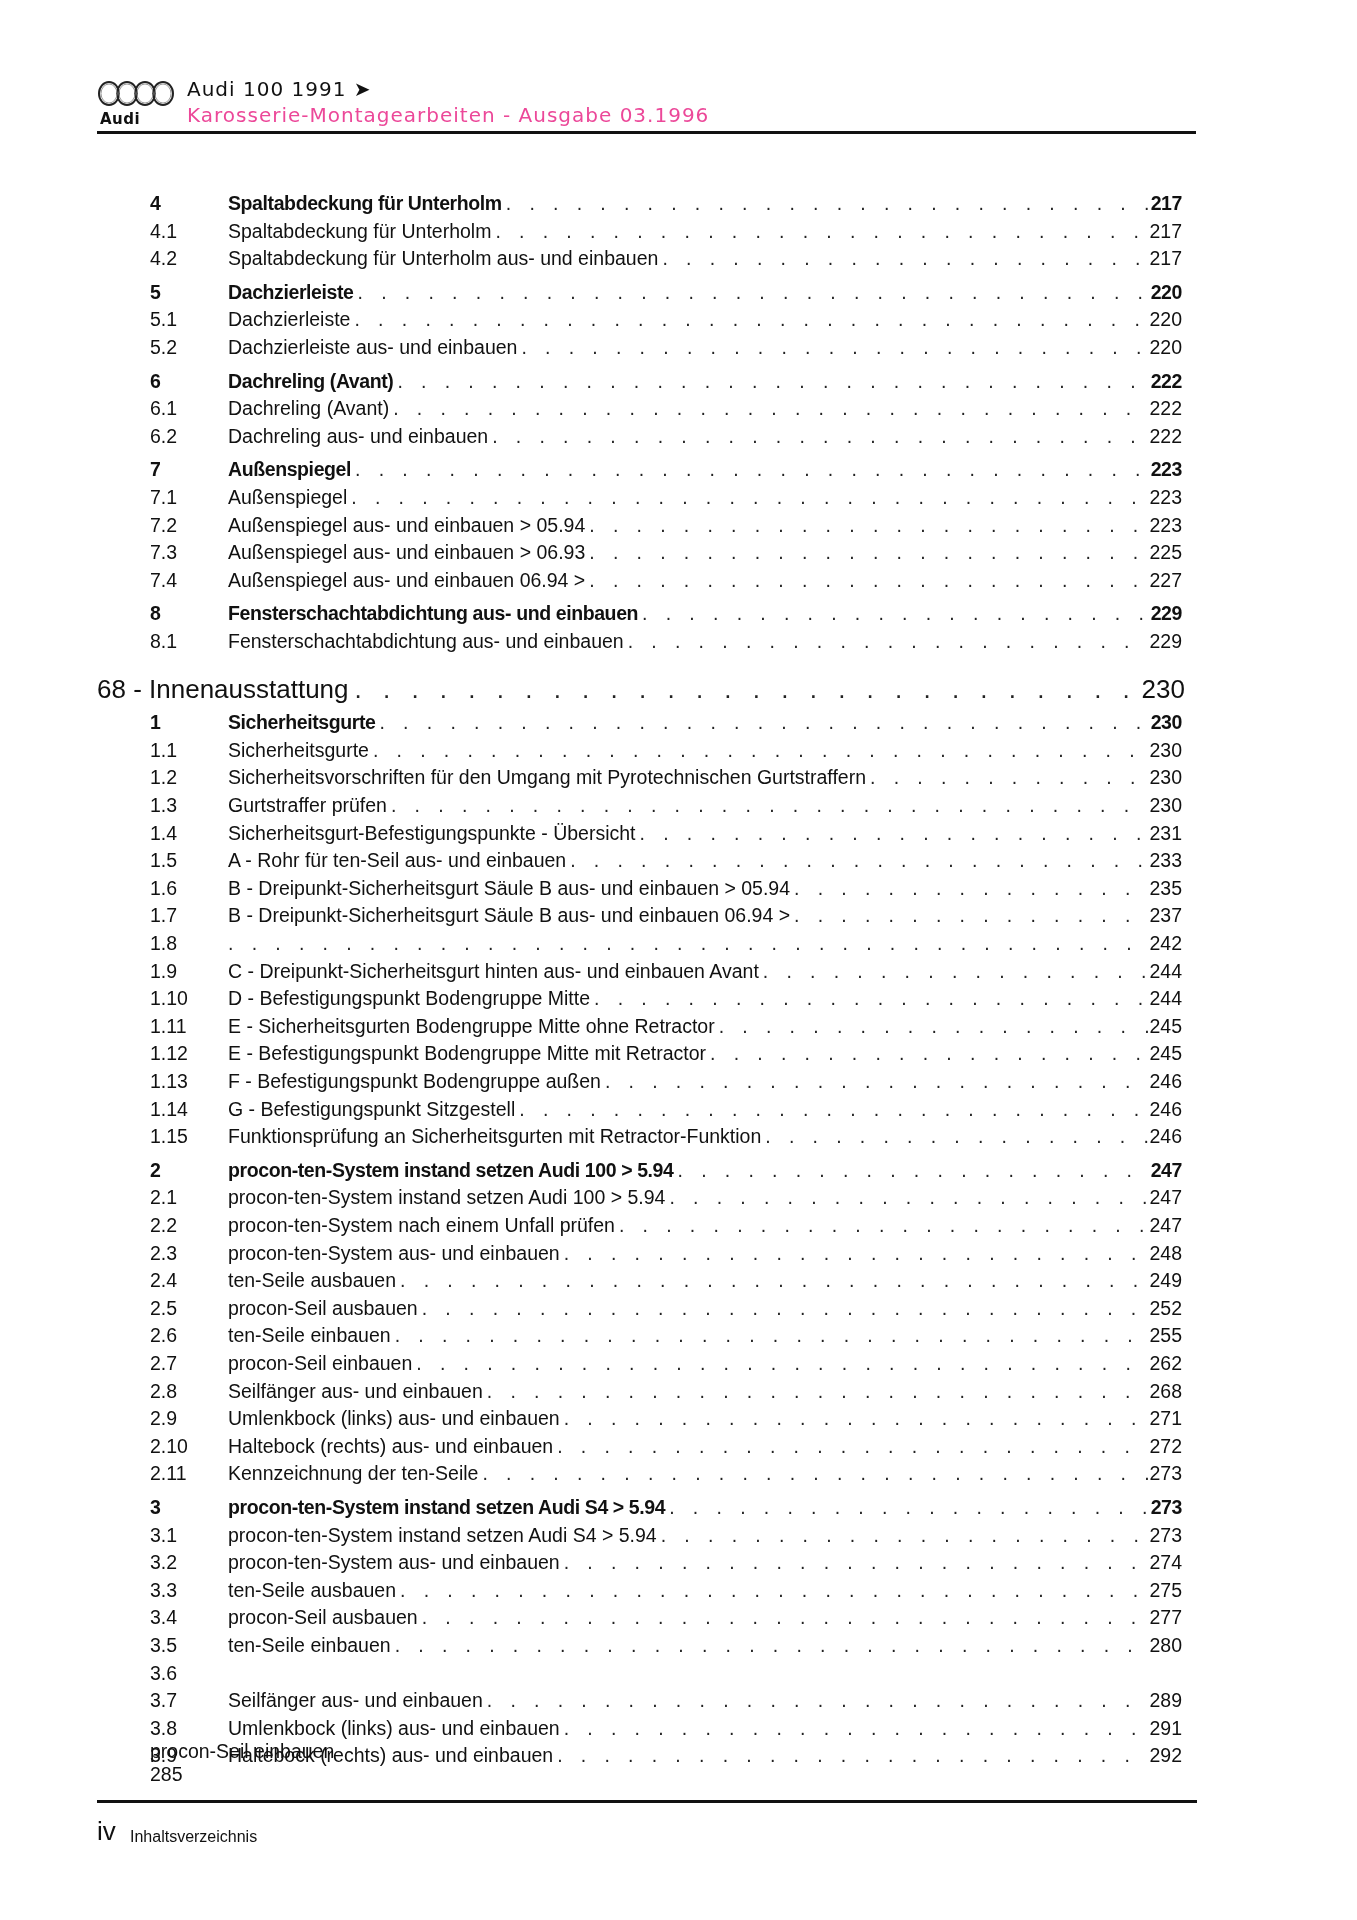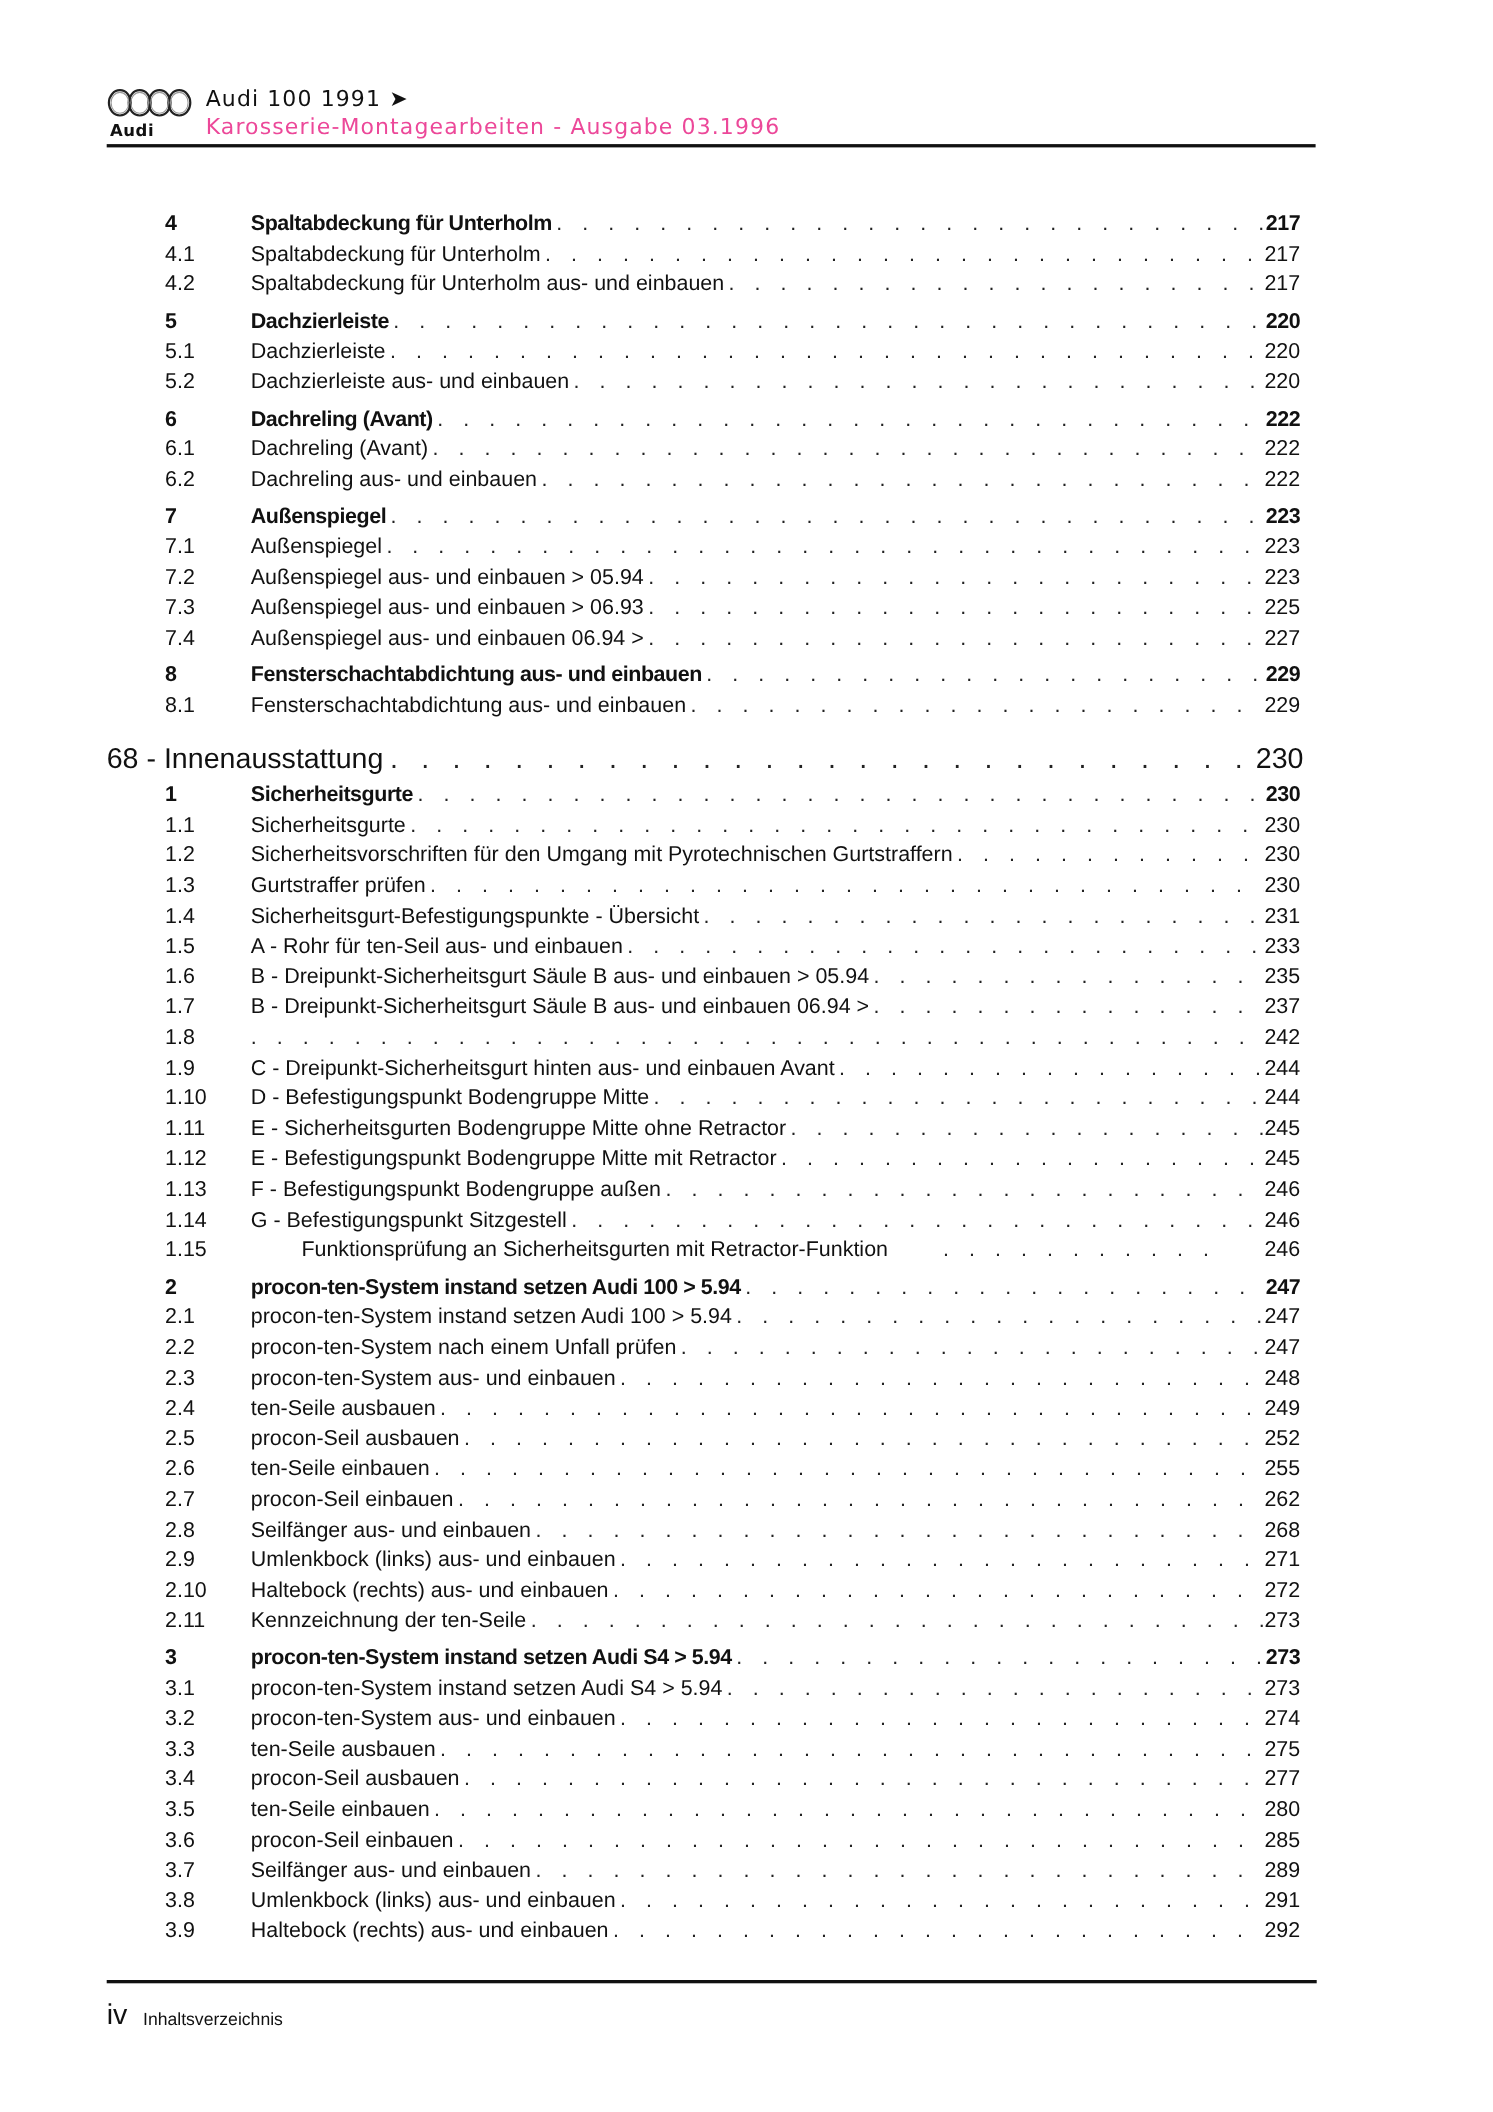--- a/index.html
+++ b/index.html
@@ -236,21 +236,21 @@
       <span class="title">F - Befestigungspunkt Bodengruppe außen</span>
       <span class="dots"> . . . . . . . . . . . . . . . . . . . . . . . . . . . . . . . . . . . . . . . . . . . . . . . . . . . . . . . . . . . . . . . . . . . . . . . . . . . . . . . . . . . . . . . . . . . . . . . . . . . . . . . . . . . . . . . . . . . . . . . . . . . . . . . . . . . . . . . . . . . . . . . . . . . . . . . . . . . . . . . .</span>
       <span class="page">246</span>
     </div>
     <div class="row sub" style="top: 1097.6px;">
       <span class="num">1.14</span>
       <span class="title">G - Befestigungspunkt Sitzgestell</span>
       <span class="dots"> . . . . . . . . . . . . . . . . . . . . . . . . . . . . . . . . . . . . . . . . . . . . . . . . . . . . . . . . . . . . . . . . . . . . . . . . . . . . . . . . . . . . . . . . . . . . . . . . . . . . . . . . . . . . . . . . . . . . . . . . . . . . . . . . . . . . . . . . . . . . . . . . . . . . . . . . . . . . . . . .</span>
       <span class="page">246</span>
     </div>
-    <div class="row sub" style="top: 1125.2px; gap: 46px;">
+    <div class="row sub" style="top: 1125.2px;">
       <span class="num">1.15</span>
       <span class="title">Funktionsprüfung an Sicherheitsgurten mit Retractor-Funktion</span>
       <span class="dots"> . . . . . . . . . . . . . . . . . . . . . . . . . . . . . . . . . . . . . . . . . . . . . . . . . . . . . . . . . . . . . . . . . . . . . . . . . . . . . . . . . . . . . . . . . . . . . . . . . . . . . . . . . . . . . . . . . . . . . . . . . . . . . . . . . . . . . . . . . . . . . . . . . . . . . . . . . . . . . . . .</span>
       <span class="page">246</span>
     </div>
     <div class="row main" style="top: 1158.8px;">
       <span class="num">2</span>
       <span class="title">procon-ten-System instand setzen Audi 100 &gt; 5.94</span>
       <span class="dots"> . . . . . . . . . . . . . . . . . . . . . . . . . . . . . . . . . . . . . . . . . . . . . . . . . . . . . . . . . . . . . . . . . . . . . . . . . . . . . . . . . . . . . . . . . . . . . . . . . . . . . . . . . . . . . . . . . . . . . . . . . . . . . . . . . . . . . . . . . . . . . . . . . . . . . . . . . . . . . . . .</span>
       <span class="page">247</span>
@@ -350,21 +350,21 @@
       <span class="title">procon-Seil ausbauen</span>
       <span class="dots"> . . . . . . . . . . . . . . . . . . . . . . . . . . . . . . . . . . . . . . . . . . . . . . . . . . . . . . . . . . . . . . . . . . . . . . . . . . . . . . . . . . . . . . . . . . . . . . . . . . . . . . . . . . . . . . . . . . . . . . . . . . . . . . . . . . . . . . . . . . . . . . . . . . . . . . . . . . . . . . . .</span>
       <span class="page">277</span>
     </div>
     <div class="row sub" style="top: 1634px;">
       <span class="num">3.5</span>
       <span class="title">ten-Seile einbauen</span>
       <span class="dots"> . . . . . . . . . . . . . . . . . . . . . . . . . . . . . . . . . . . . . . . . . . . . . . . . . . . . . . . . . . . . . . . . . . . . . . . . . . . . . . . . . . . . . . . . . . . . . . . . . . . . . . . . . . . . . . . . . . . . . . . . . . . . . . . . . . . . . . . . . . . . . . . . . . . . . . . . . . . . . . . .</span>
       <span class="page">280</span>
     </div>
-    <div class="row sub" style="top: 1661.6px;">
+    <div class="row sub" style="top: 1661.6px; flex-direction: column;">
       <span class="num">3.6</span>
       <span class="title">procon-Seil einbauen</span>
       <span class="dots"> . . . . . . . . . . . . . . . . . . . . . . . . . . . . . . . . . . . . . . . . . . . . . . . . . . . . . . . . . . . . . . . . . . . . . . . . . . . . . . . . . . . . . . . . . . . . . . . . . . . . . . . . . . . . . . . . . . . . . . . . . . . . . . . . . . . . . . . . . . . . . . . . . . . . . . . . . . . . . . . .</span>
       <span class="page">285</span>
     </div>
     <div class="row sub" style="top: 1689.2px;">
       <span class="num">3.7</span>
       <span class="title">Seilfänger aus- und einbauen</span>
       <span class="dots"> . . . . . . . . . . . . . . . . . . . . . . . . . . . . . . . . . . . . . . . . . . . . . . . . . . . . . . . . . . . . . . . . . . . . . . . . . . . . . . . . . . . . . . . . . . . . . . . . . . . . . . . . . . . . . . . . . . . . . . . . . . . . . . . . . . . . . . . . . . . . . . . . . . . . . . . . . . . . . . . .</span>
       <span class="page">289</span>

